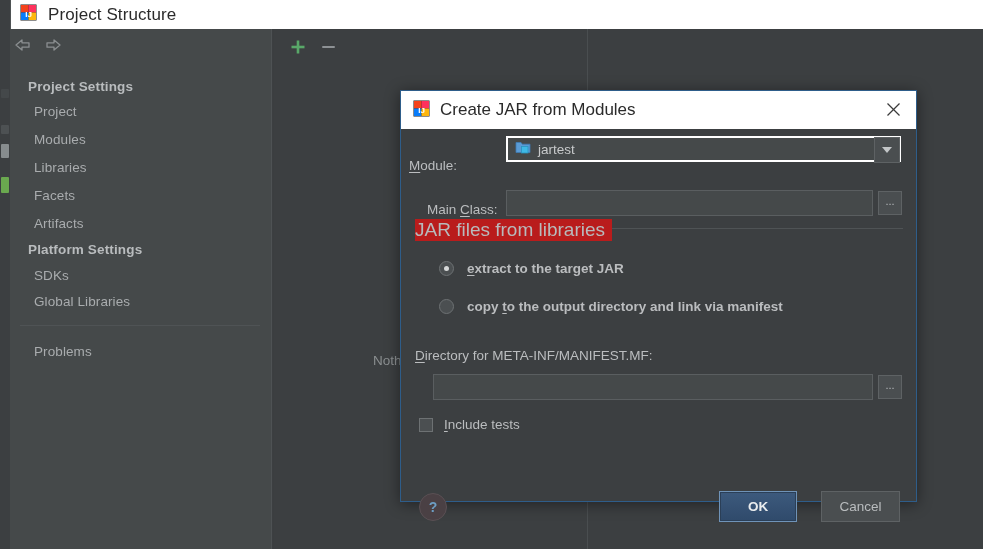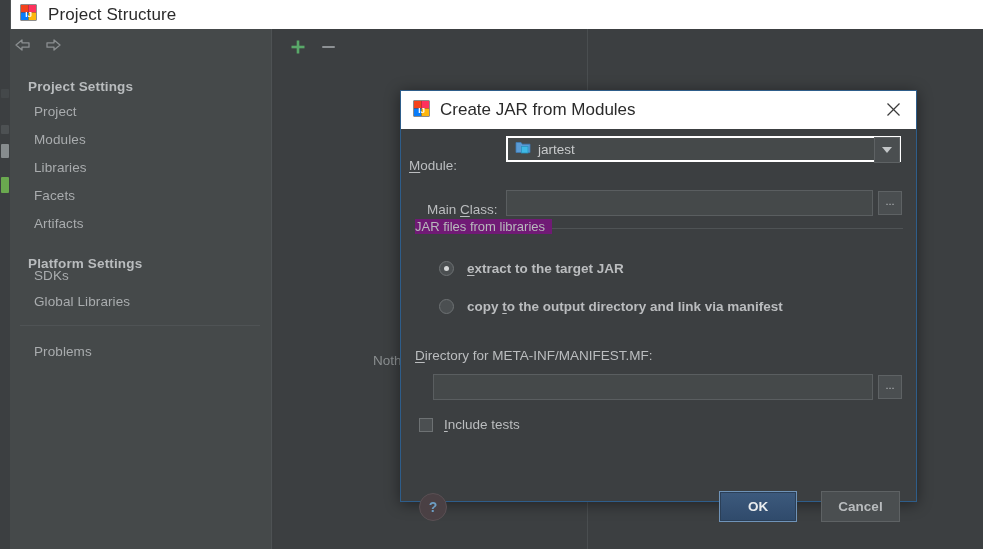--- a/index.html
+++ b/index.html
@@ -216,22 +216,22 @@
     box-sizing: border-box;
     display: flex; align-items: center; justify-content: center;
     font-size: 11px; color: #b6b9bb;
     cursor: pointer;
     line-height: 6px;
     padding-bottom: 5px;
   }
 
   .grp-title {
     position: absolute; left: 14px; top: 90px;
-    font-size: 13px; color: #b8babc;
-    background: #701a75;
+    font-size: 19px; color: #b8babc;
+    background: #b91c1c;
     padding-right: 7px;
     z-index: 2;
   }
   .grp-line {
     position: absolute; left: 14px; top: 99px;
     width: 488px; height: 1px;
     background: #4f5355;
   }
 
   .radio-row {
@@ -276,21 +276,20 @@
     font-size: 14px; font-weight: bold; color: #6d9ec4;
     cursor: pointer;
   }
   .btn {
     position: absolute;
     height: 31px;
     display: flex; align-items: center; justify-content: center;
     font-size: 13.5px;
     box-sizing: border-box;
     cursor: pointer;
-    font-weight: bold;
   }
   .btn-ok {
     left: 318px; top: 362px; width: 78px;
     background: linear-gradient(#3d5a7d, #2f4a6b);
     border: 1px solid #6f93b8;
     color: #e8ebed;
     font-weight: bold;
     box-shadow: 0 0 0 1px #2b3f57 inset;
   }
   .btn-cancel {
@@ -343,21 +342,21 @@
           </svg>
         </span>
       </div>
 
       <div class="side-group" style="top:50px">Project Settings</div>
       <div class="side-item" style="top:75px">Project</div>
       <div class="side-item" style="top:103px">Modules</div>
       <div class="side-item" style="top:131px">Libraries</div>
       <div class="side-item" style="top:159px">Facets</div>
       <div class="side-item" style="top:187px">Artifacts</div>
-      <div class="side-group" style="top:227px">Platform Settings</div>
+      <div class="side-group" style="top:213px">Platform Settings</div>
       <div class="side-item" style="top:239px">SDKs</div>
       <div class="side-item" style="top:265px">Global Libraries</div>
 
       <div class="side-sep"></div>
 
       <div class="side-item" style="top:315px">Problems</div>
     </div>
     <div class="sidebar-divider"></div>
     <div class="sidebar-divider2"></div>
 

